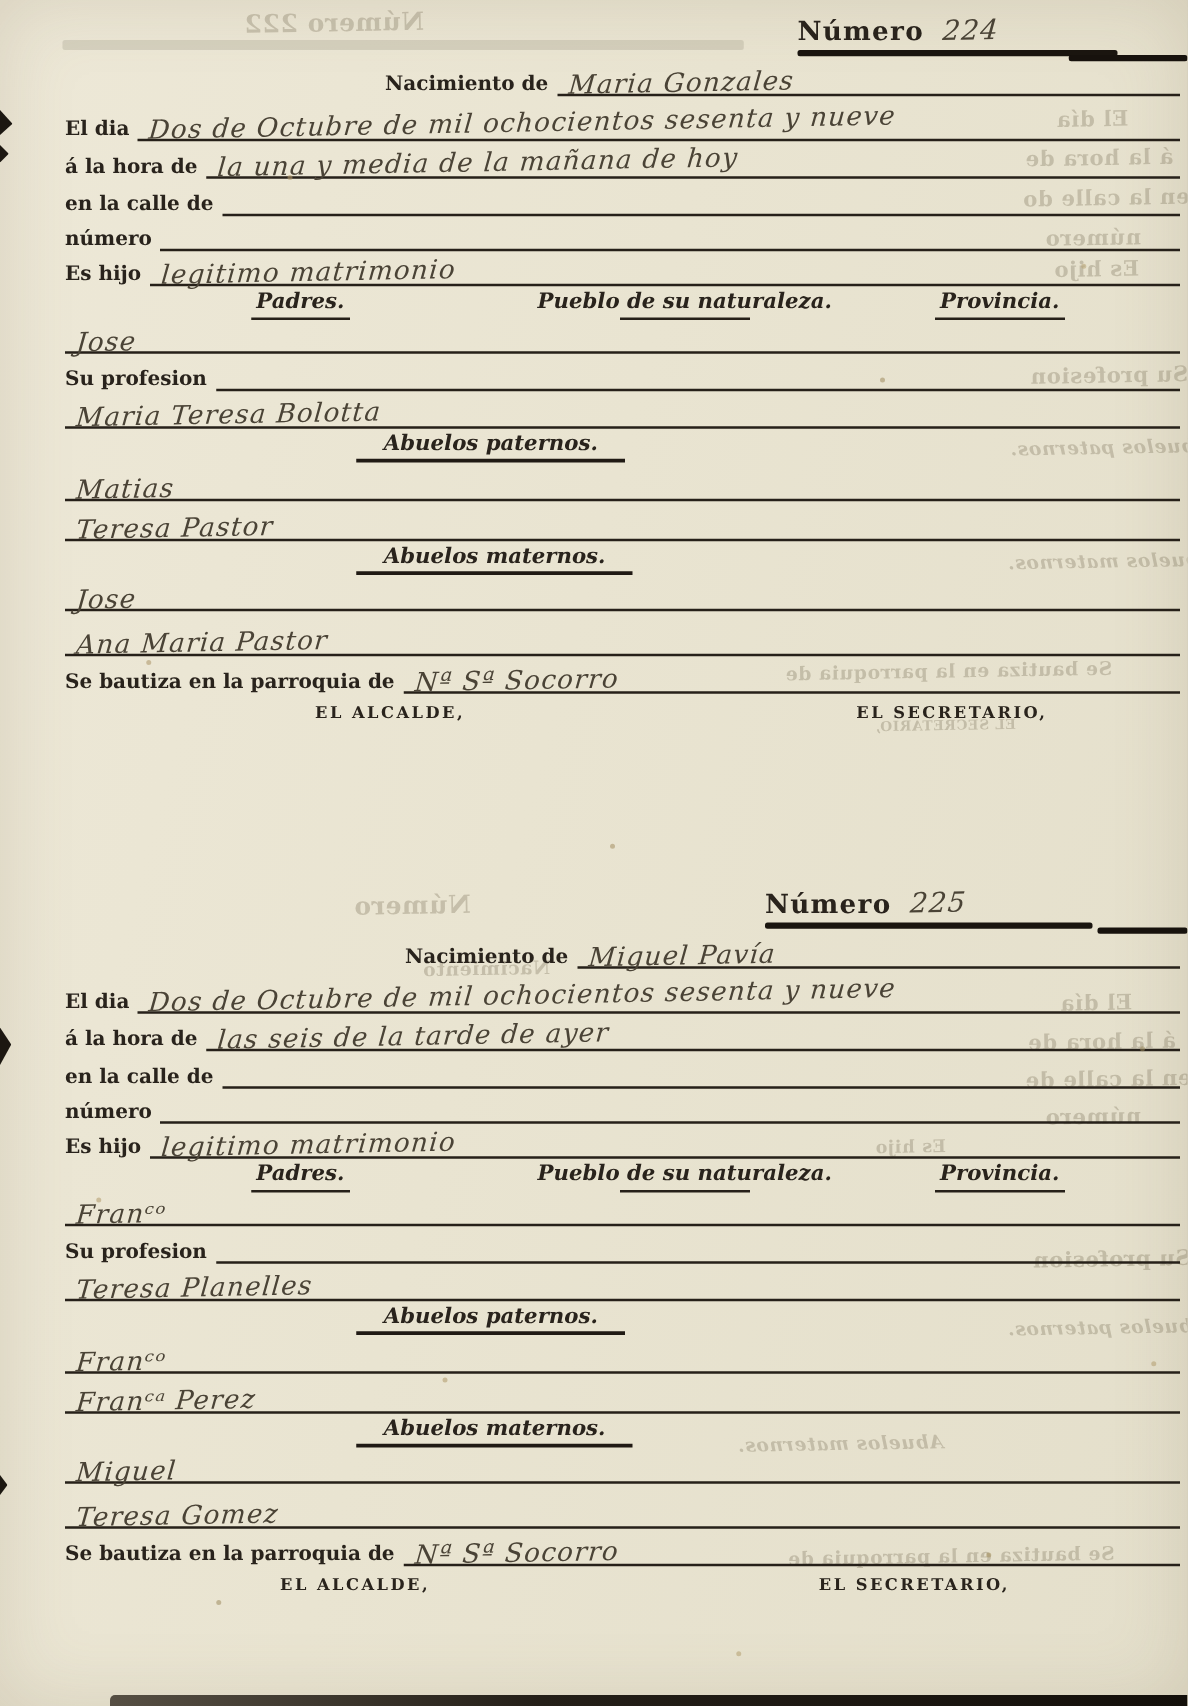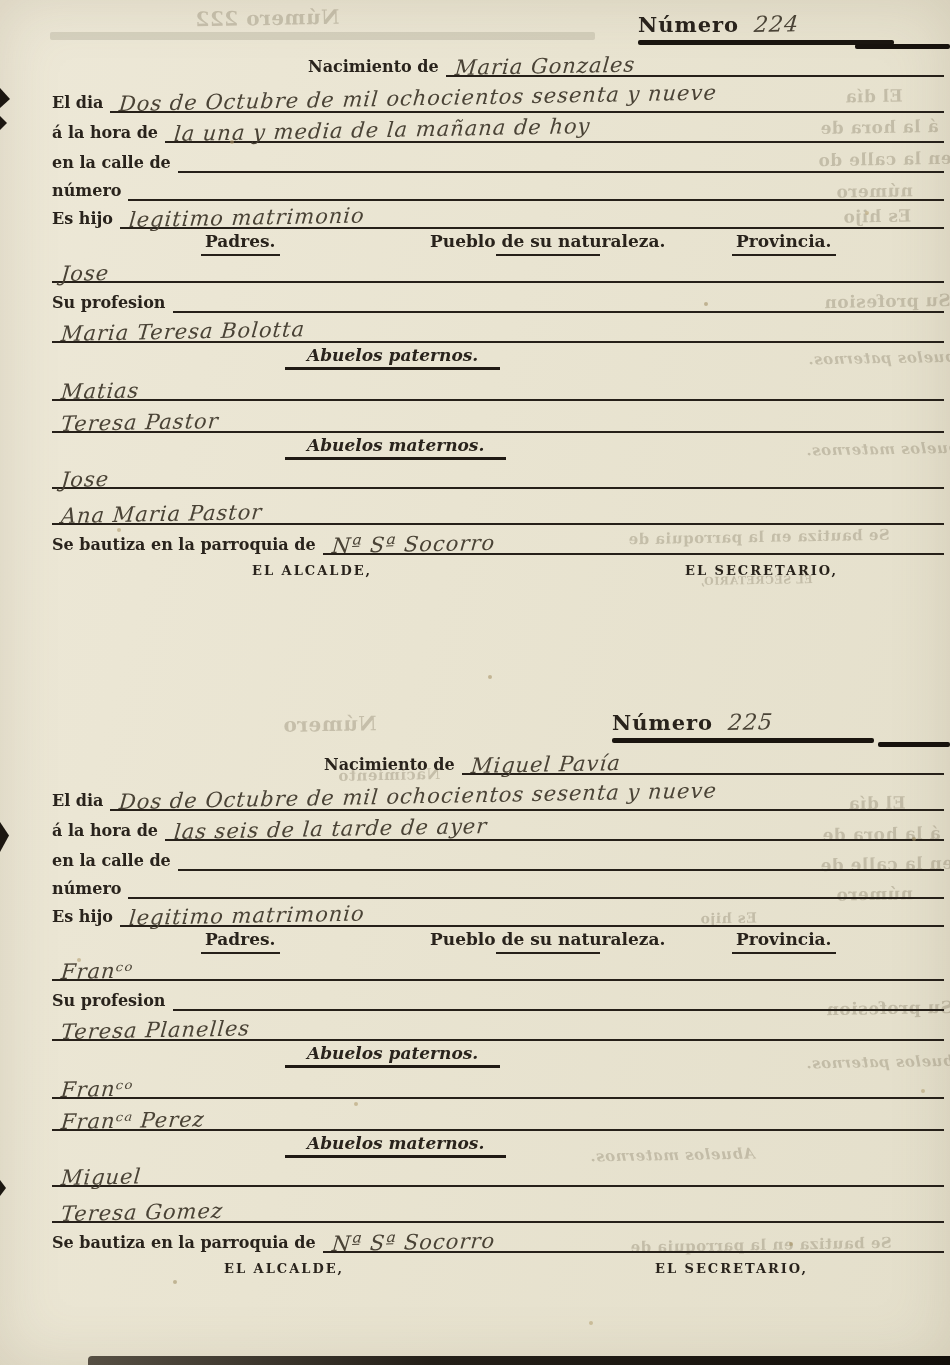--- a/index.html
+++ b/index.html
@@ -41,28 +41,28 @@
   .hand.big{font-size:22px;}
 
   .h28{height:28px;}.h30{height:30px;}.h34{height:34px;}
   .mt2{margin-top:2px;}.mt4{margin-top:4px;}.mt6{margin-top:6px;}
 
   .nac-label-r1{margin-left:256px;}
   .nac-label-r2{margin-left:272px;}
 
   .hdr-row{position:relative;height:24px;margin-top:2px;}
   .hdr{
-    position:absolute;top:0;font-weight:bold;font-size:17px;
+    position:absolute;top:0;font-style:italic;font-weight:bold;font-size:17px;
     white-space:nowrap;padding-bottom:2px;
   }
   .hdr::after{content:"";position:absolute;bottom:-3px;left:-4px;right:-4px;border-top:2px solid #262019;}
   .hdr.short-ul::after{left:28%;right:28%;}
   .hdr-padres{left:153px;}
   .hdr-pueblo{left:378px;}
-  .hdr-provincia{left:684px;}
+  .hdr-provincia{left:700px;}
 
   .sec-hdr-row{position:relative;height:24px;margin-top:2px;}
   .sec-hdr{
     position:absolute;left:255px;font-style:italic;font-weight:bold;font-size:17px;
     padding-bottom:2px;white-space:nowrap;
   }
   .sec-hdr::after{content:"";position:absolute;bottom:-3px;left:-22px;right:-22px;border-top:3px solid #201a14;}
 
   .firmas{position:relative;height:22px;margin-top:8px;font-weight:bold;font-size:13px;letter-spacing:2px;}
   .alcalde-r1{position:absolute;left:200px;}

